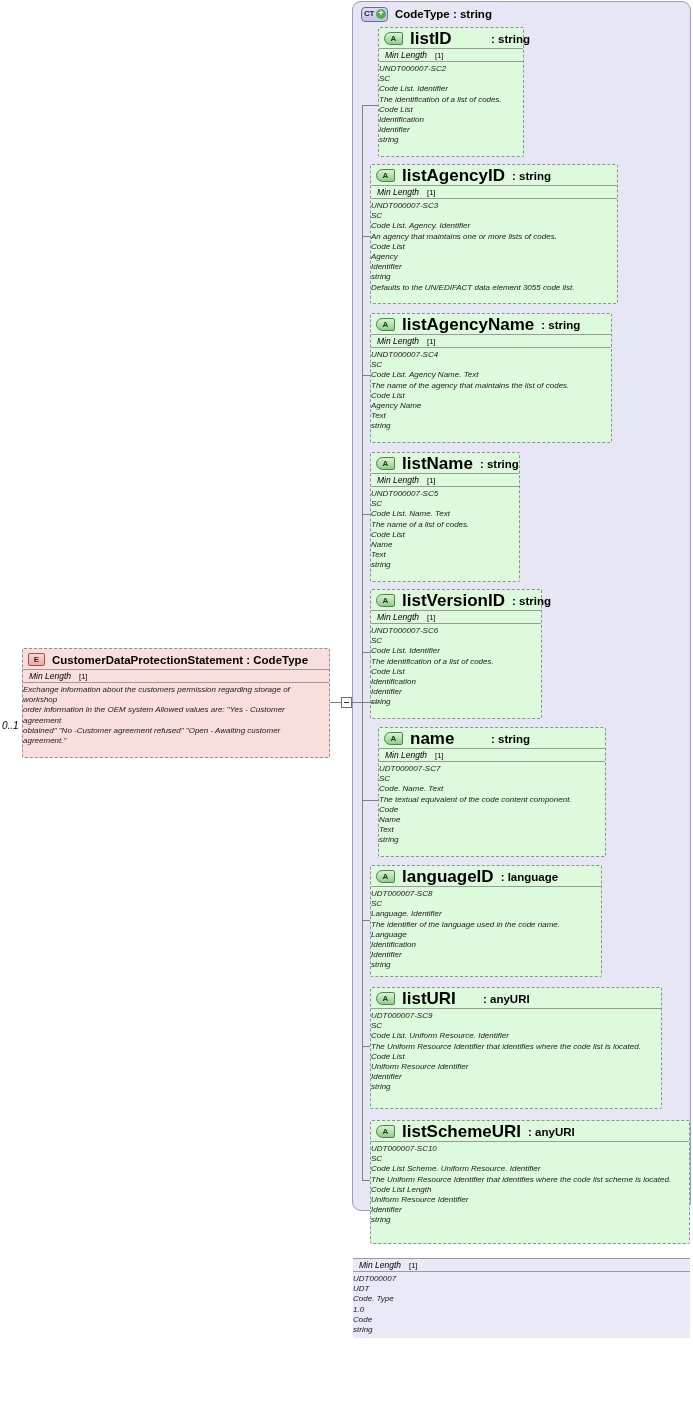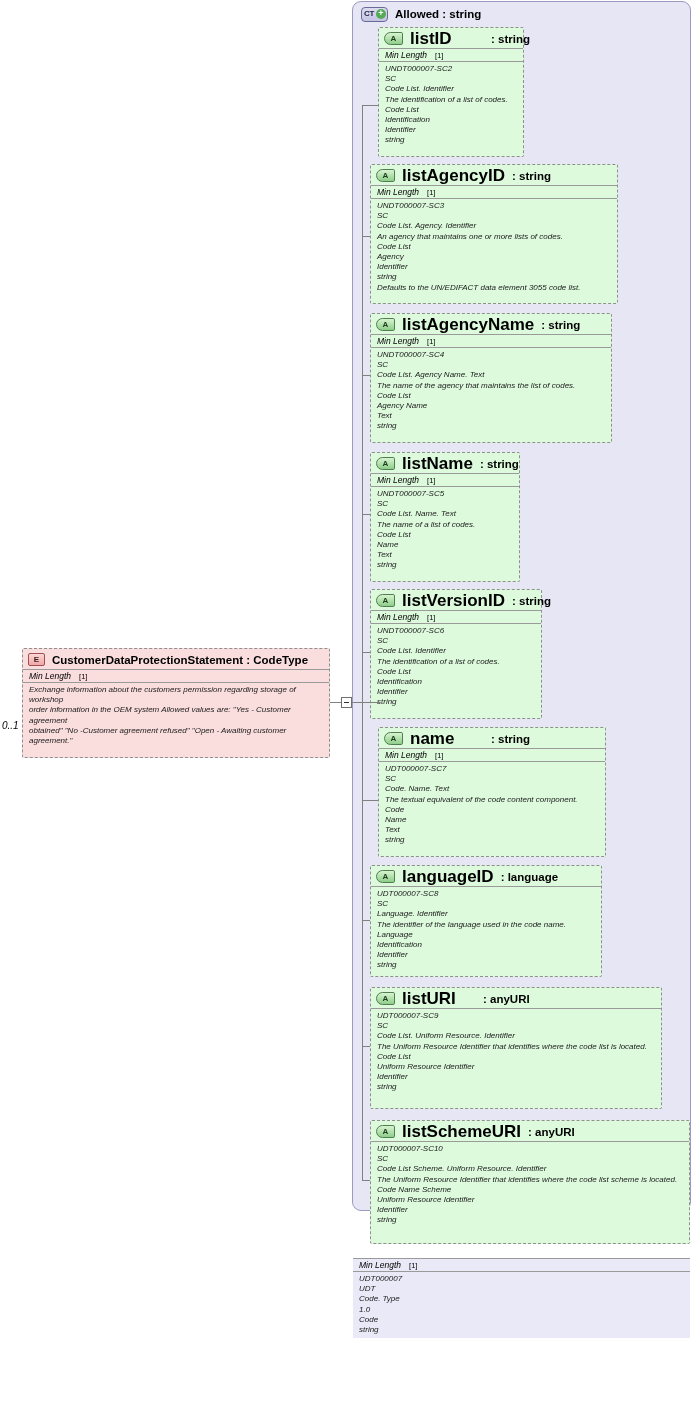--- a/index.html
+++ b/index.html
@@ -151,21 +151,21 @@
     font-size: 8.5px;
     font-style: italic;
     font-weight: normal;
     color: #000000;
   }
   .facet-val {
     font-size: 7.5px;
     color: #000000;
   }
   .docblock {
-    padding: 2px 6px 3px 6px;
+    padding: 2px 6px 3px 0;
   }
   .docline {
     font-size: 8px;
     font-style: italic;
     color: #1a1a1a;
     line-height: 10.2px;
     white-space: pre-wrap;
   }
 
   
@@ -245,21 +245,21 @@
 <body>
 
 <div id="canvas">
 
   <div class="ct-container">
     <div class="ct-header">
       <span class="ct-icon">
         <span class="ct-txt">CT</span>
         <span class="ct-plus">+</span>
       </span>
-      <span class="ct-title">Allowed : string</span>
+      <span class="ct-title">CodeType : string</span>
     </div>
   </div>
 
   <div id="rail-host">
       <div class="rail" style="top: 105px; height: 1076px;"></div>
       <div class="stub" style="top: 105px; width: 16px;"></div>
       <div class="stub" style="top: 236px; width: 8px;"></div>
       <div class="stub" style="top: 375px; width: 8px;"></div>
       <div class="stub" style="top: 514px; width: 8px;"></div>
       <div class="stub" style="top: 652px; width: 8px;"></div>
@@ -438,21 +438,21 @@
           <span class="a-icon">A</span>
           <span class="a-name">listSchemeURI</span>
           <span class="a-type">: anyURI</span>
         </div>
         <div style="border-top: 1px solid rgb(154, 154, 154);"></div>
         <div class="docblock">
           <div class="docline">UDT000007-SC10</div>
           <div class="docline">SC</div>
           <div class="docline">Code List Scheme. Uniform Resource. Identifier</div>
           <div class="docline">The Uniform Resource Identifier that identifies where the code list scheme is located.</div>
-          <div class="docline">Code Name Scheme</div>
+          <div class="docline">Code List Length</div>
           <div class="docline">Uniform Resource Identifier</div>
           <div class="docline">Identifier</div>
           <div class="docline">string</div>
         </div>
       </div>
     </div>
 
   <div class="ct-doc">
     <div class="facet-row">
       <span class="facet-name">Min Length</span>

